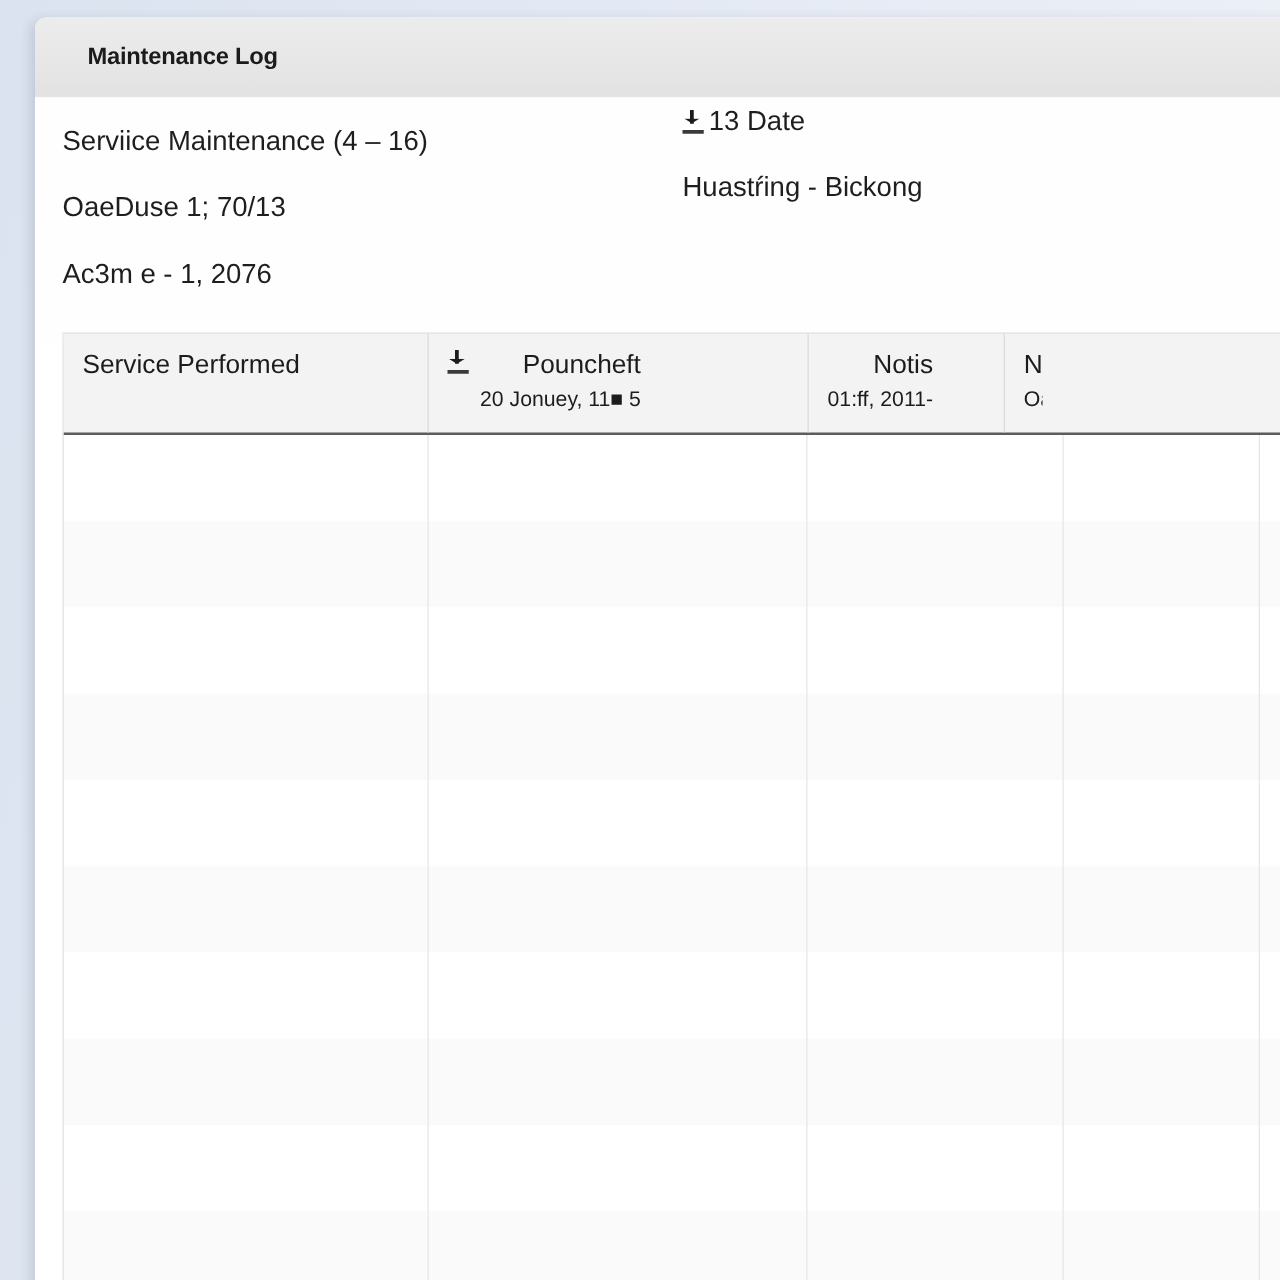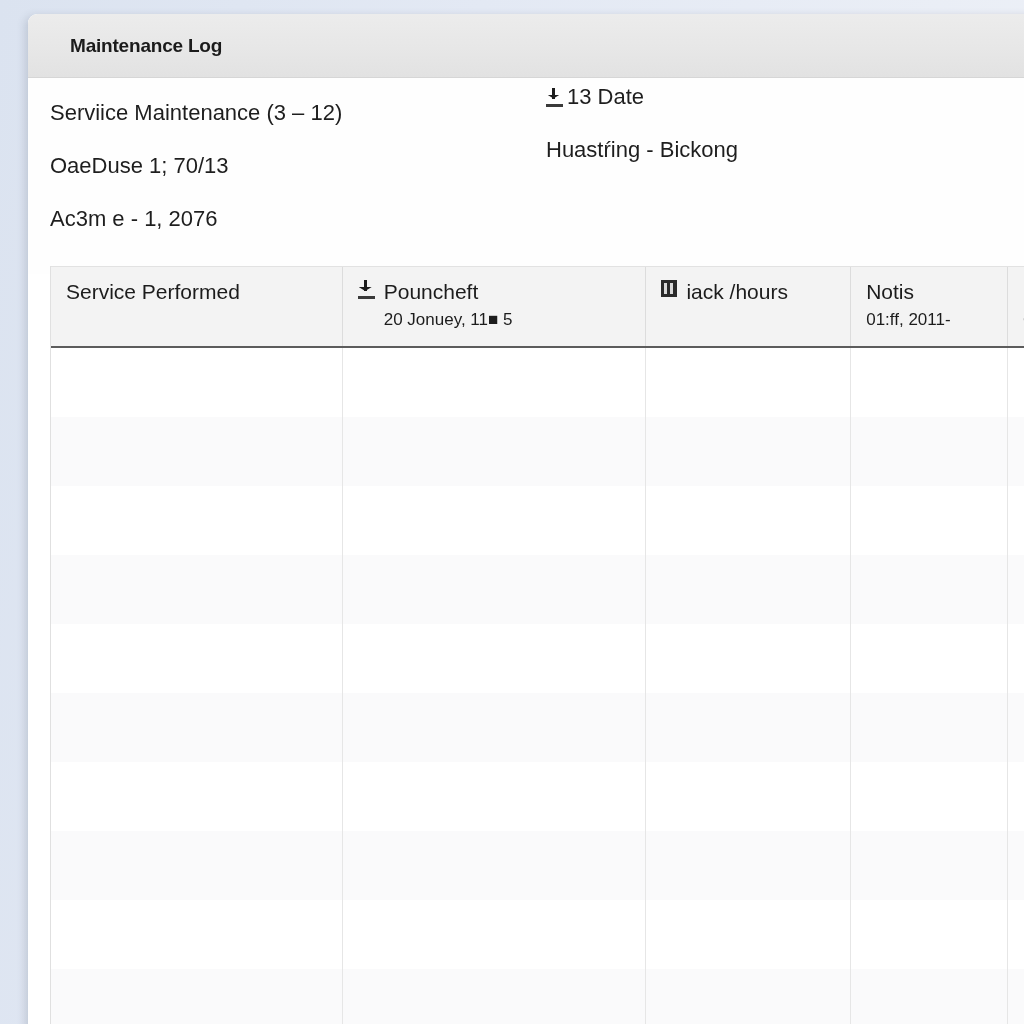--- a/index.html
+++ b/index.html
@@ -151,20 +151,21 @@
     box-sizing: border-box;
   }
   .th {
     box-sizing: border-box;
     border-right: 1px solid #dcdcdc;
     padding: 13px 0 0 15px;
     display: flex;
     align-items: flex-start;
     gap: 9px;
     overflow: hidden;
+    text-align: right;
   }
   .th-texts {
     display: flex;
     flex-direction: column;
     gap: 6px;
     min-width: 0;
   }
   .th-label {
     font-size: 21px;
     color: #1c1c1c;
@@ -215,21 +216,21 @@
 
   <div class="titlebar">
     <div class="titlebar-title">Maintenance Log</div>
   </div>
 
   <div class="info">
     <div class="info-spacer"></div>
 
     <div class="info-col-left">
       <div class="info-line">
-        <span>Serviice Maintenance (3 – 12)</span>
+        <span>Serviice Maintenance (4 – 16)</span>
       </div>
       <div class="info-line">
         <span>OaеDuse 1; 70/13</span>
       </div>
       <div class="info-line">
         <span>Ac3m е - 1, 2076</span>
       </div>
     </div>
 
     <div class="info-col-right">
@@ -258,26 +259,20 @@
       <div class="th col-2">
         <span class="glyph-export">
             <i class="glyph-underline"></i>
           </span>
         <div class="th-texts">
           <div class="th-label">Pouncheft</div>
           <div class="th-sub">20 Jonuey, 11■ 5</div>
         </div>
       </div>
 
-      <div class="th col-3">
-        <span class="glyph-block"></span>
-        <div class="th-texts">
-          <div class="th-label">iack /hours</div>
-        </div>
-      </div>
 
       <div class="th col-4">
         <div class="th-texts">
           <div class="th-label">Notis</div>
           <div class="th-sub">01:ff, 2011-</div>
         </div>
       </div>
 
       <div class="th col-5">
         <div class="th-texts">

